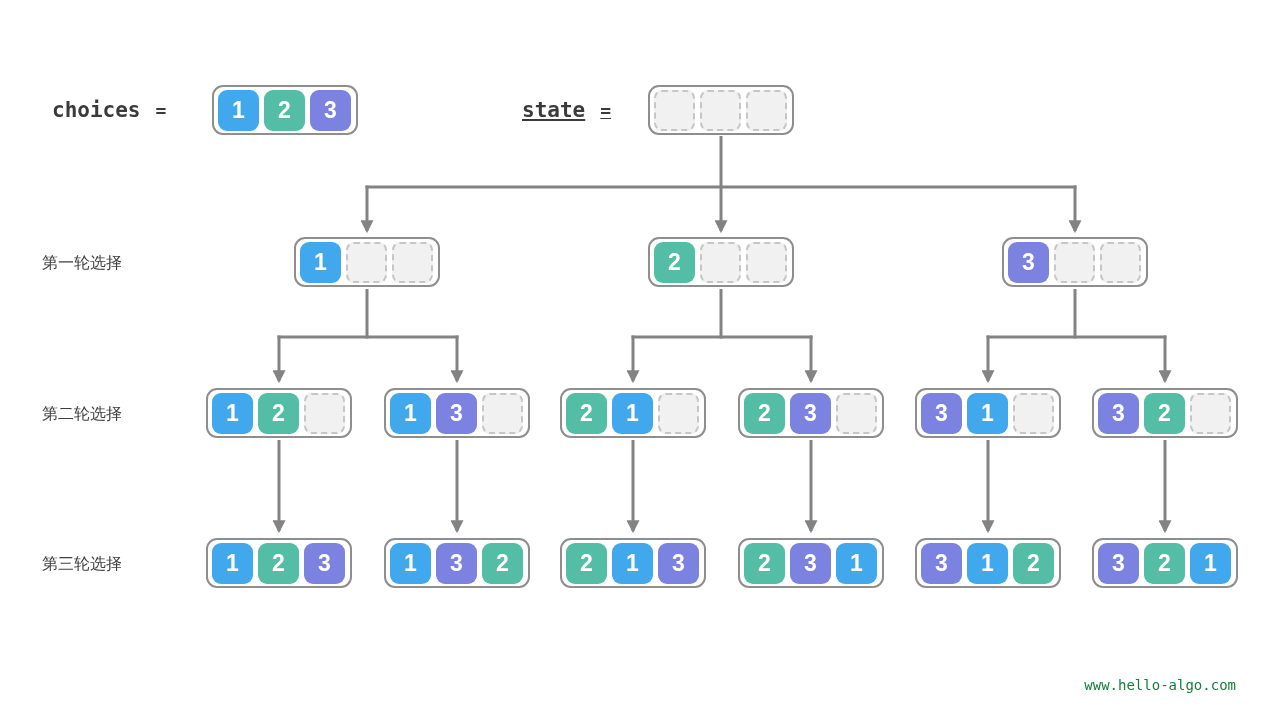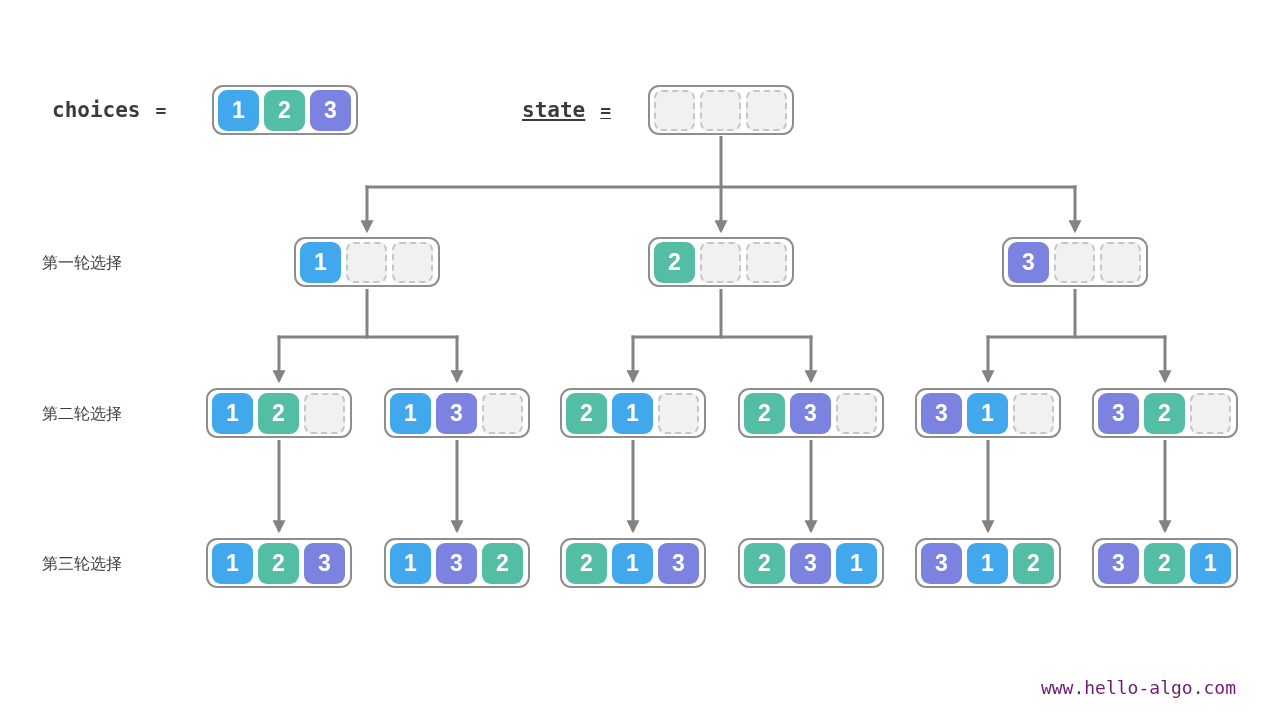--- a/index.html
+++ b/index.html
@@ -37,21 +37,21 @@
 
   
   .rowlabel{
     position:absolute;left:42px;height:28px;line-height:28px;
     font-size:16px;color:#3f3f3f;white-space:nowrap;
   }
 
   .watermark{
     position:absolute;right:44px;top:677px;
     font-family:"DejaVu Sans Mono","Liberation Mono",monospace;
-    font-size:18px;color:#701a75;
+    font-size:14px;color:#15803d;
   }
 </style>
 </head>
 <body>
 
 <div class="canvas">
 
   <svg class="arrows" viewBox="0 0 1280 720">
     <defs>
       <marker id="ah" viewBox="0 0 12 12" refX="10" refY="6" markerWidth="13" markerHeight="13" markerUnits="userSpaceOnUse" orient="auto">

